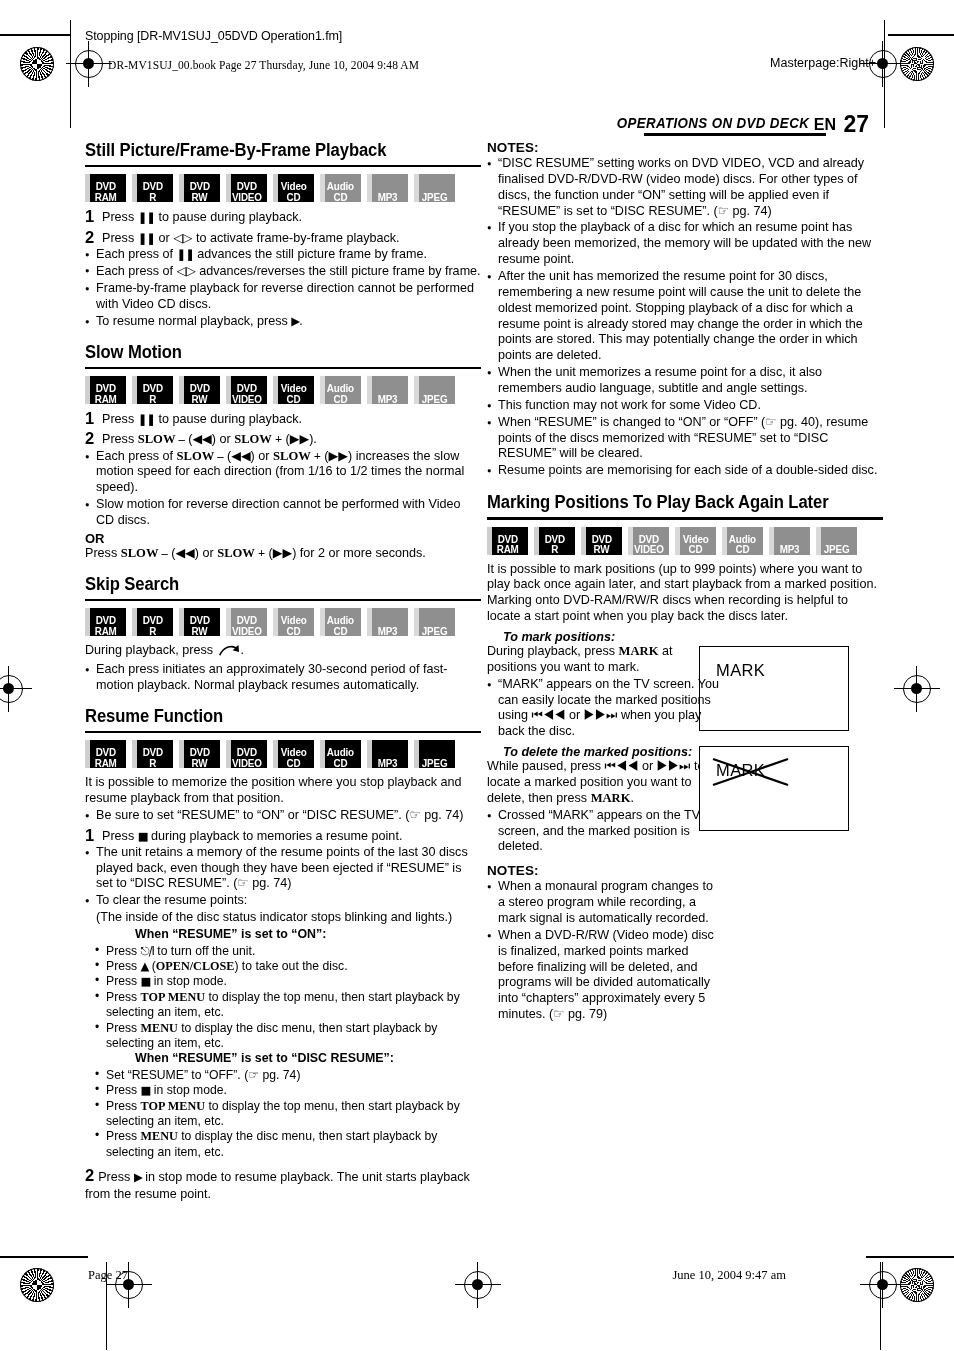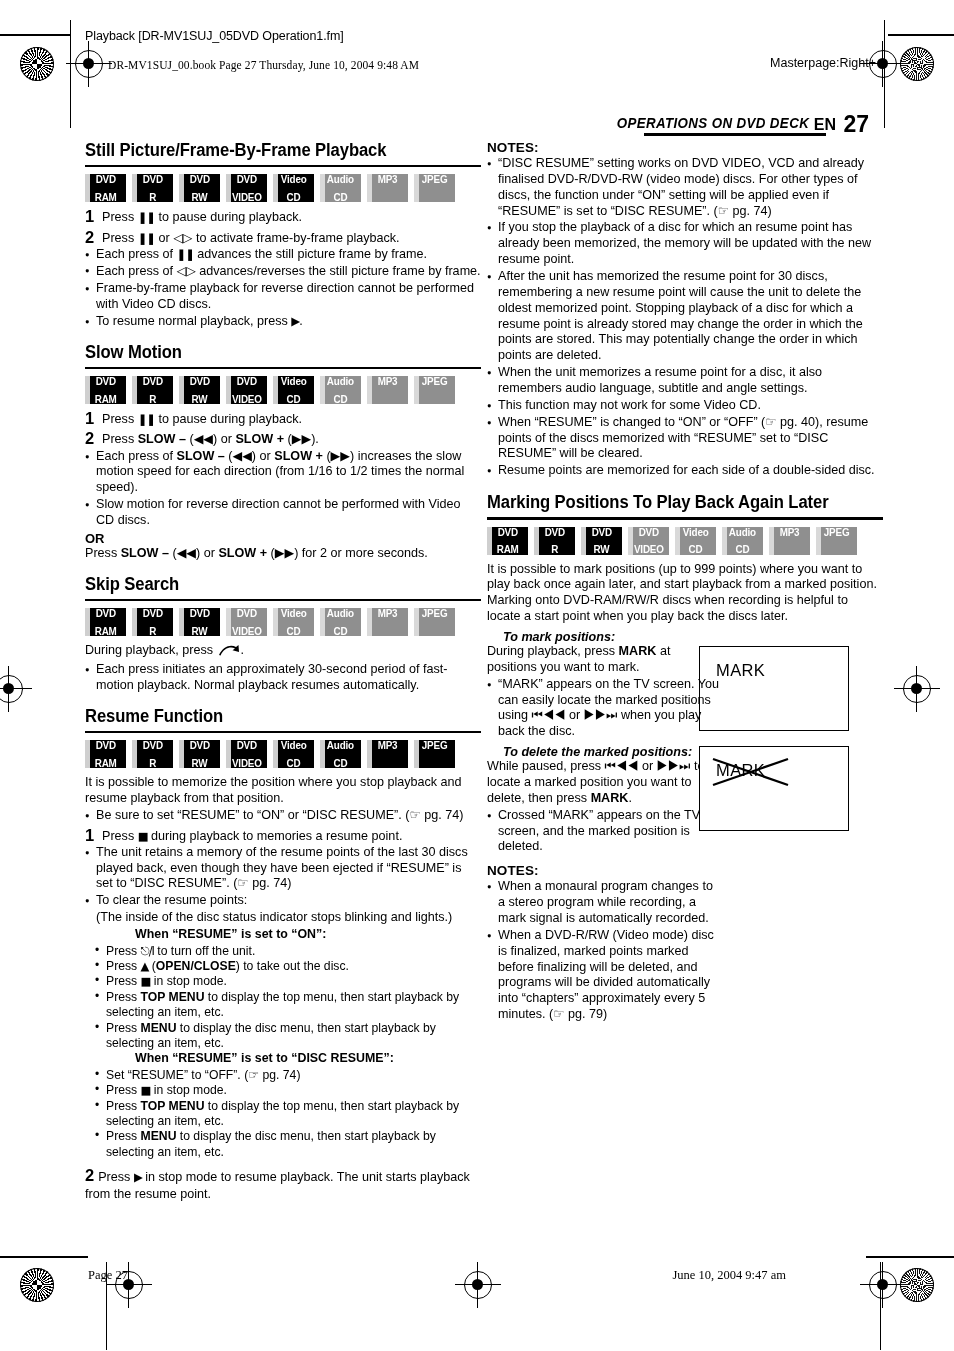--- a/index.html
+++ b/index.html
@@ -67,21 +67,21 @@
     font-size:17.5px;font-weight:bold;margin:0 0 4px 0;
     letter-spacing:-.1px;
     transform:scaleX(.95);transform-origin:left center;
   }
   .sec-rule{height:2.4px;background:#000;margin:0 0 7px 0;}
 
   
   .badges{display:flex;gap:6px;margin:0 0 7px 0;}
   .badge{
     position:relative;width:41px;height:28px;
-    display:flex;flex-direction:column;align-items:center;justify-content:space-between;
+    display:flex;flex-direction:column;align-items:center;justify-content:flex-end;
     color:#fff;font-weight:bold;line-height:1.0;
     font-size:10.5px;letter-spacing:-.2px;
     background:#000;
   }
   .badge.off{background:#8f8f8f;}
   .badge::before{
     content:"";position:absolute;left:0;top:0;width:5px;height:100%;
     background:#cfcfcf;
   }
   .badge.off::before{background:#d9d9d9;}
@@ -91,21 +91,21 @@
   
   .p{font-size:12.6px;line-height:1.26;margin:0 0 1px 0;}
   .step{font-size:12.6px;line-height:1.28;margin:4px 0 1px 0;padding-left:17px;position:relative;}
   .step .num{position:absolute;left:0;top:-3px;font-size:16.5px;font-weight:bold;}
   .bul{font-size:12.6px;line-height:1.26;margin:0 0 1px 0;padding-left:11px;position:relative;}
   .bul::before{content:"\25CF";position:absolute;left:0;top:0px;font-size:7.5px;line-height:16px;}
   .sbul{font-size:12.2px;line-height:1.26;margin:0 0 0px 0;padding-left:21px;position:relative;}
   .sbul::before{content:"\2022";position:absolute;left:10px;top:-1px;font-size:12px;}
   .ind{padding-left:11px;}
   .ind2{padding-left:8px;font-weight:bold;font-size:12.4px;margin-left:42px;}
-  b{font-weight:bold;}
+  b{font-weight:bold;font-family:Liberation Serif, serif;}
   .or{font-size:13px;font-weight:bold;margin:2px 0 0 0;}
   .notes-h{font-size:13.5px;font-weight:bold;margin:0 0 1px 0;letter-spacing:.1px;}
   .subh{font-size:12.6px;font-weight:bold;margin:5px 0 0 16px;font-style:italic;}
 
   
   .sym{font-family:"DejaVu Sans",sans-serif;font-size:11.5px;letter-spacing:-1px;}
   .symlg{font-family:"DejaVu Sans",sans-serif;font-size:12.5px;}
 
   
   .skip-arrow{display:inline-block;vertical-align:-2px;margin:0 1px;}
@@ -160,21 +160,21 @@
 
 <div class="trim-v" style="left:70px;top:20px;height:108px;"></div>
 <div class="trim-v" style="left:884px;top:20px;height:108px;"></div>
 <div class="trim-v" style="left:106px;top:1262px;height:88px;"></div>
 <div class="trim-v" style="left:880px;top:1262px;height:88px;"></div>
 <div class="trim-h" style="left:0;top:34px;width:70px;height:2px;"></div>
 <div class="trim-h" style="right:0;top:34px;width:66px;height:2px;"></div>
 <div class="foot-rule-l"></div>
 <div class="foot-rule-r"></div>
 
-<div class="fm-filename">Playback [DR-MV1SUJ_05DVD Operation1.fm]</div>
+<div class="fm-filename">Stopping [DR-MV1SUJ_05DVD Operation1.fm]</div>
 <div class="fm-book">DR-MV1SUJ_00.book  Page 27  Thursday, June 10, 2004  9:48 AM</div>
 <div class="fm-master">Masterpage:Right+</div>
 
 <div class="run-head">
   <div class="rh-title">OPERATIONS ON DVD DECK</div>
   <div class="rh-en">EN</div>
   <div class="rh-pg">27</div>
   <div class="rh-rule"></div>
 </div>
 
@@ -378,21 +378,21 @@
 <div class="col right">
 
   <div class="notes-h">NOTES:</div>
   <div>
       <div class="bul">“DISC RESUME” setting works on DVD VIDEO, VCD and already finalised DVD-R/DVD-RW (video mode) discs. For other types of discs, the function under “ON” setting will be applied even if “RESUME” is set to “DISC RESUME”. (☞ pg. 74)</div>
       <div class="bul">If you stop the playback of a disc for which an resume point has already been memorized, the memory will be updated with the new resume point.</div>
       <div class="bul">After the unit has memorized the resume point for 30 discs, remembering a new resume point will cause the unit to delete the oldest memorized point. Stopping playback of a disc for which a resume point is already stored may change the order in which the points are stored. This may potentially change the order in which points are deleted.</div>
       <div class="bul">When the unit memorizes a resume point for a disc, it also remembers audio language, subtitle and angle settings.</div>
       <div class="bul">This function may not work for some Video CD.</div>
       <div class="bul">When “RESUME” is changed to “ON” or “OFF” (☞ pg. 40), resume points of the discs memorized with “RESUME” set to “DISC RESUME” will be cleared.</div>
-      <div class="bul">Resume points are memorized for each side of a double-sided disc.</div>
+      <div class="bul">Resume points are memorising for each side of a double-sided disc.</div>
     </div>
 
   <h2 class="sec" style="margin-top:13px">Marking Positions To Play Back Again Later</h2>
   <div class="sec-rule"></div>
   <div class="badges">
       <div class="badge">
         <span>DVD</span>
         <span class="l2">RAM</span>
       </div>
       <div class="badge">

